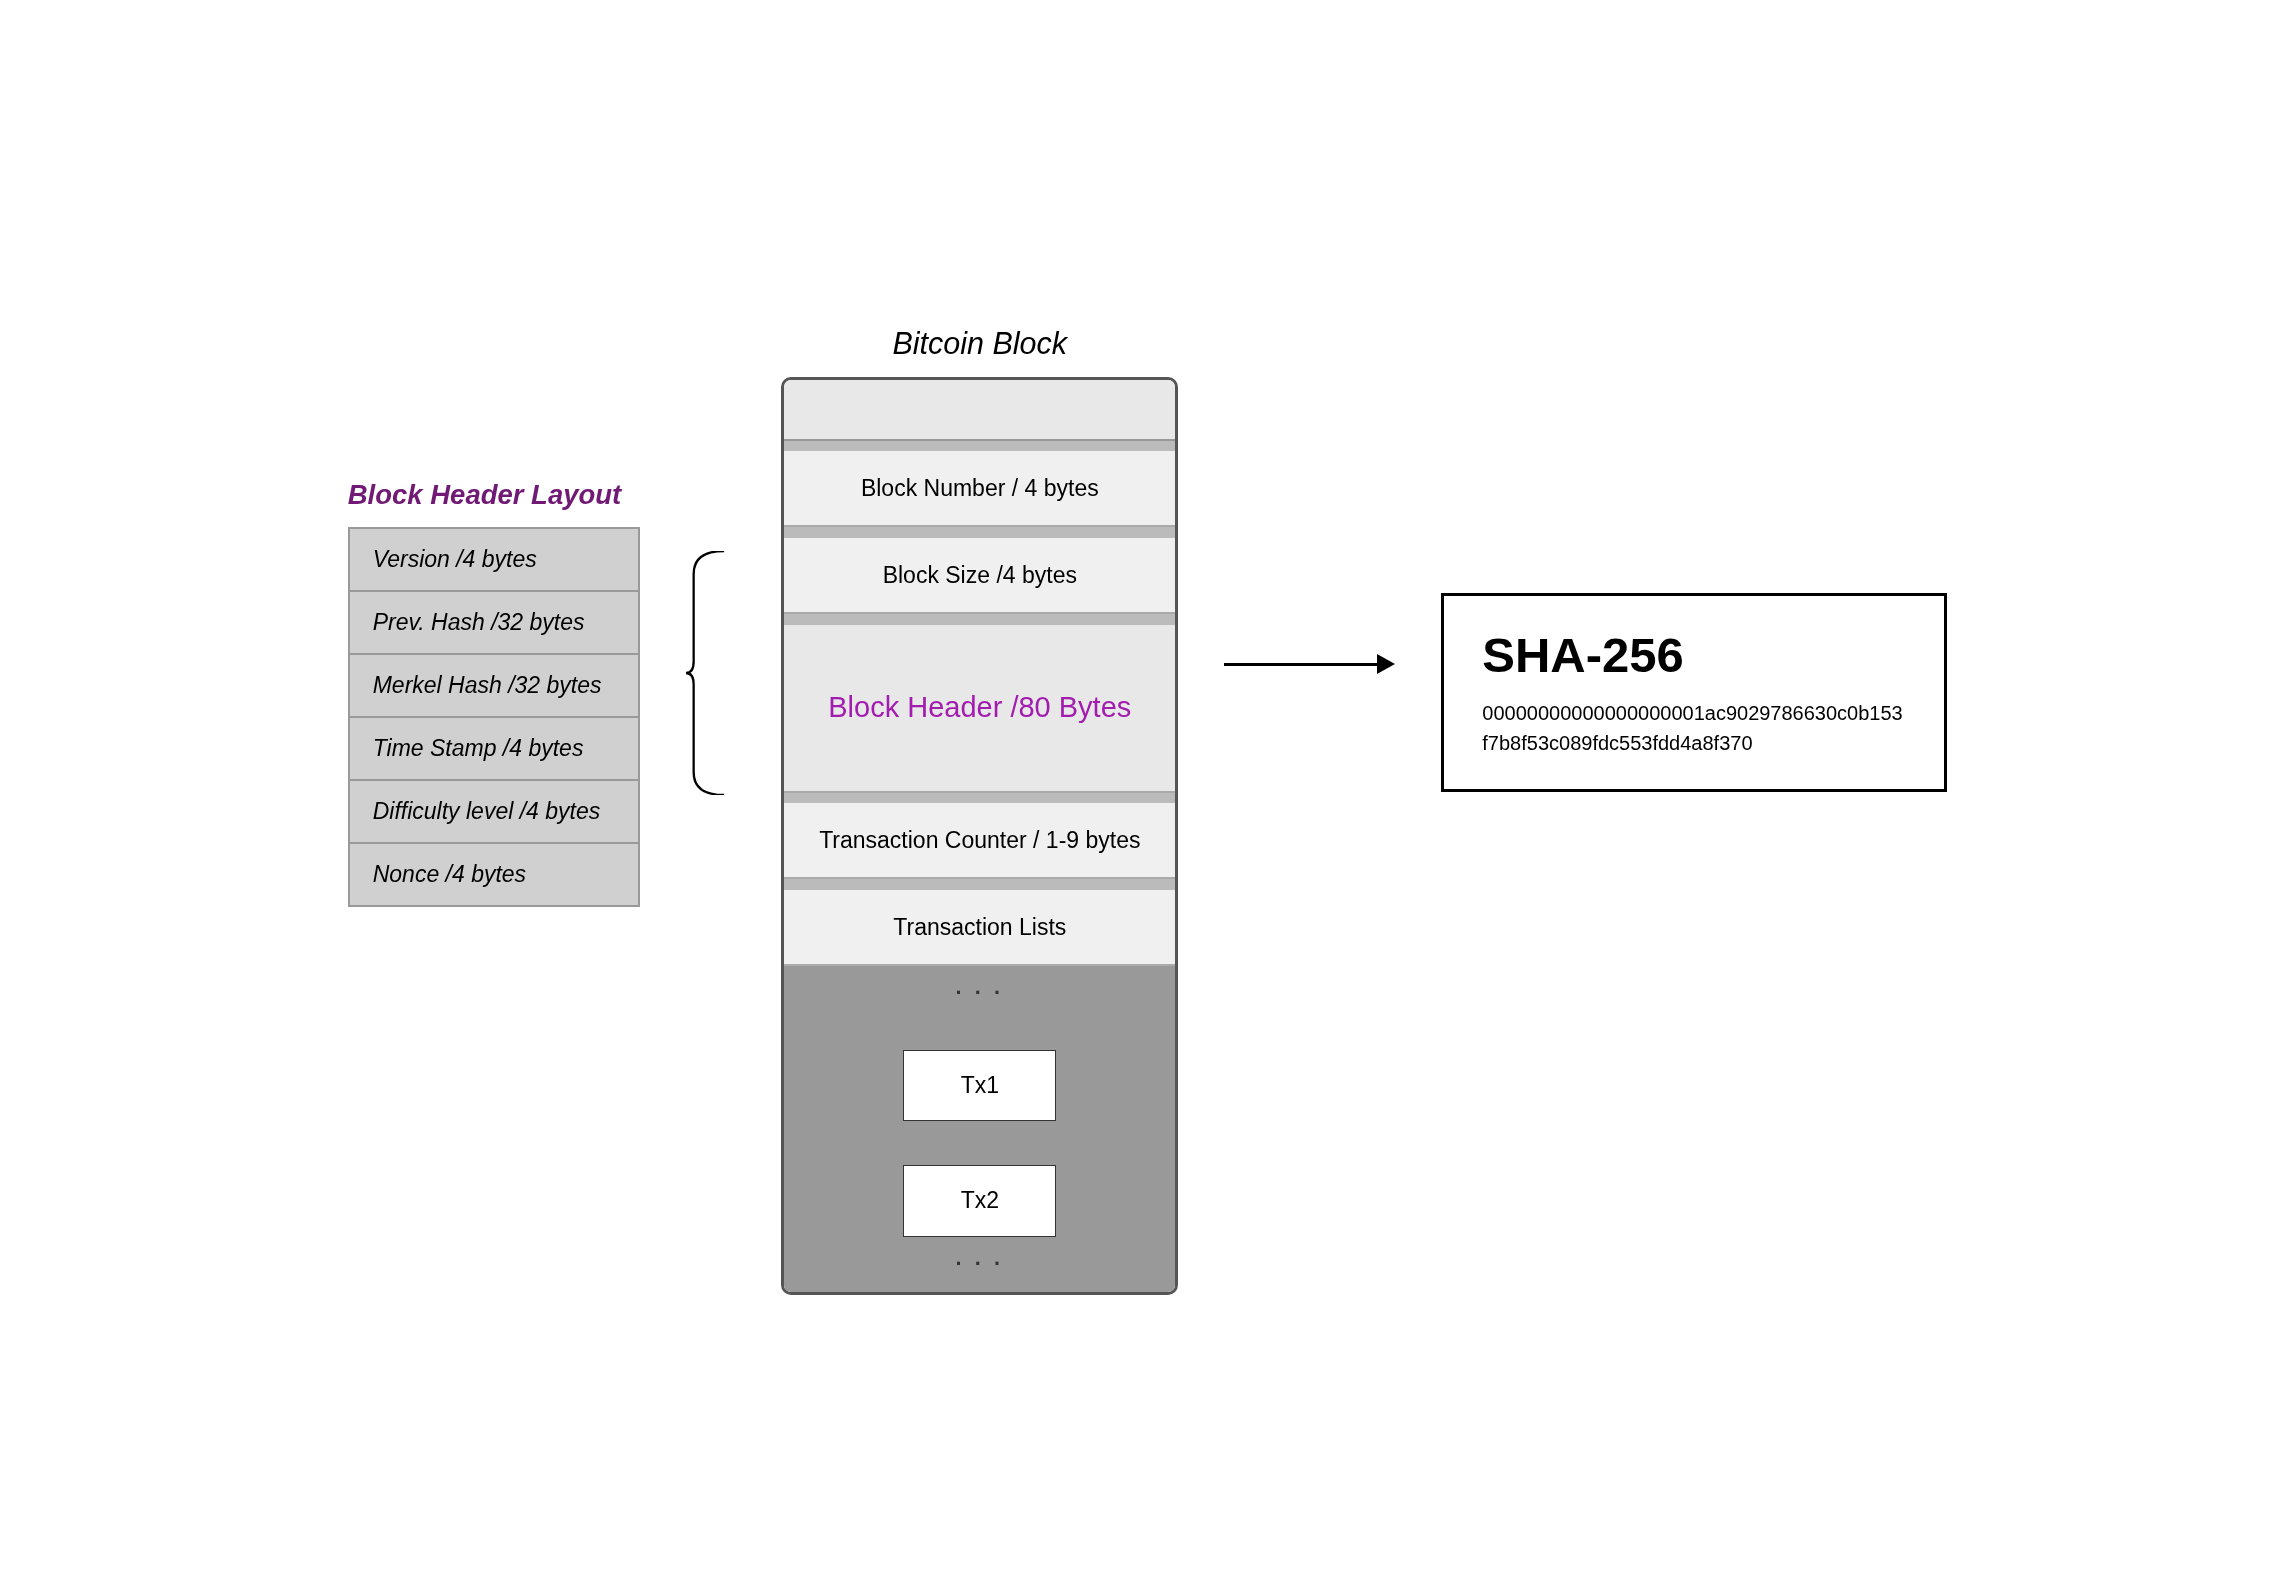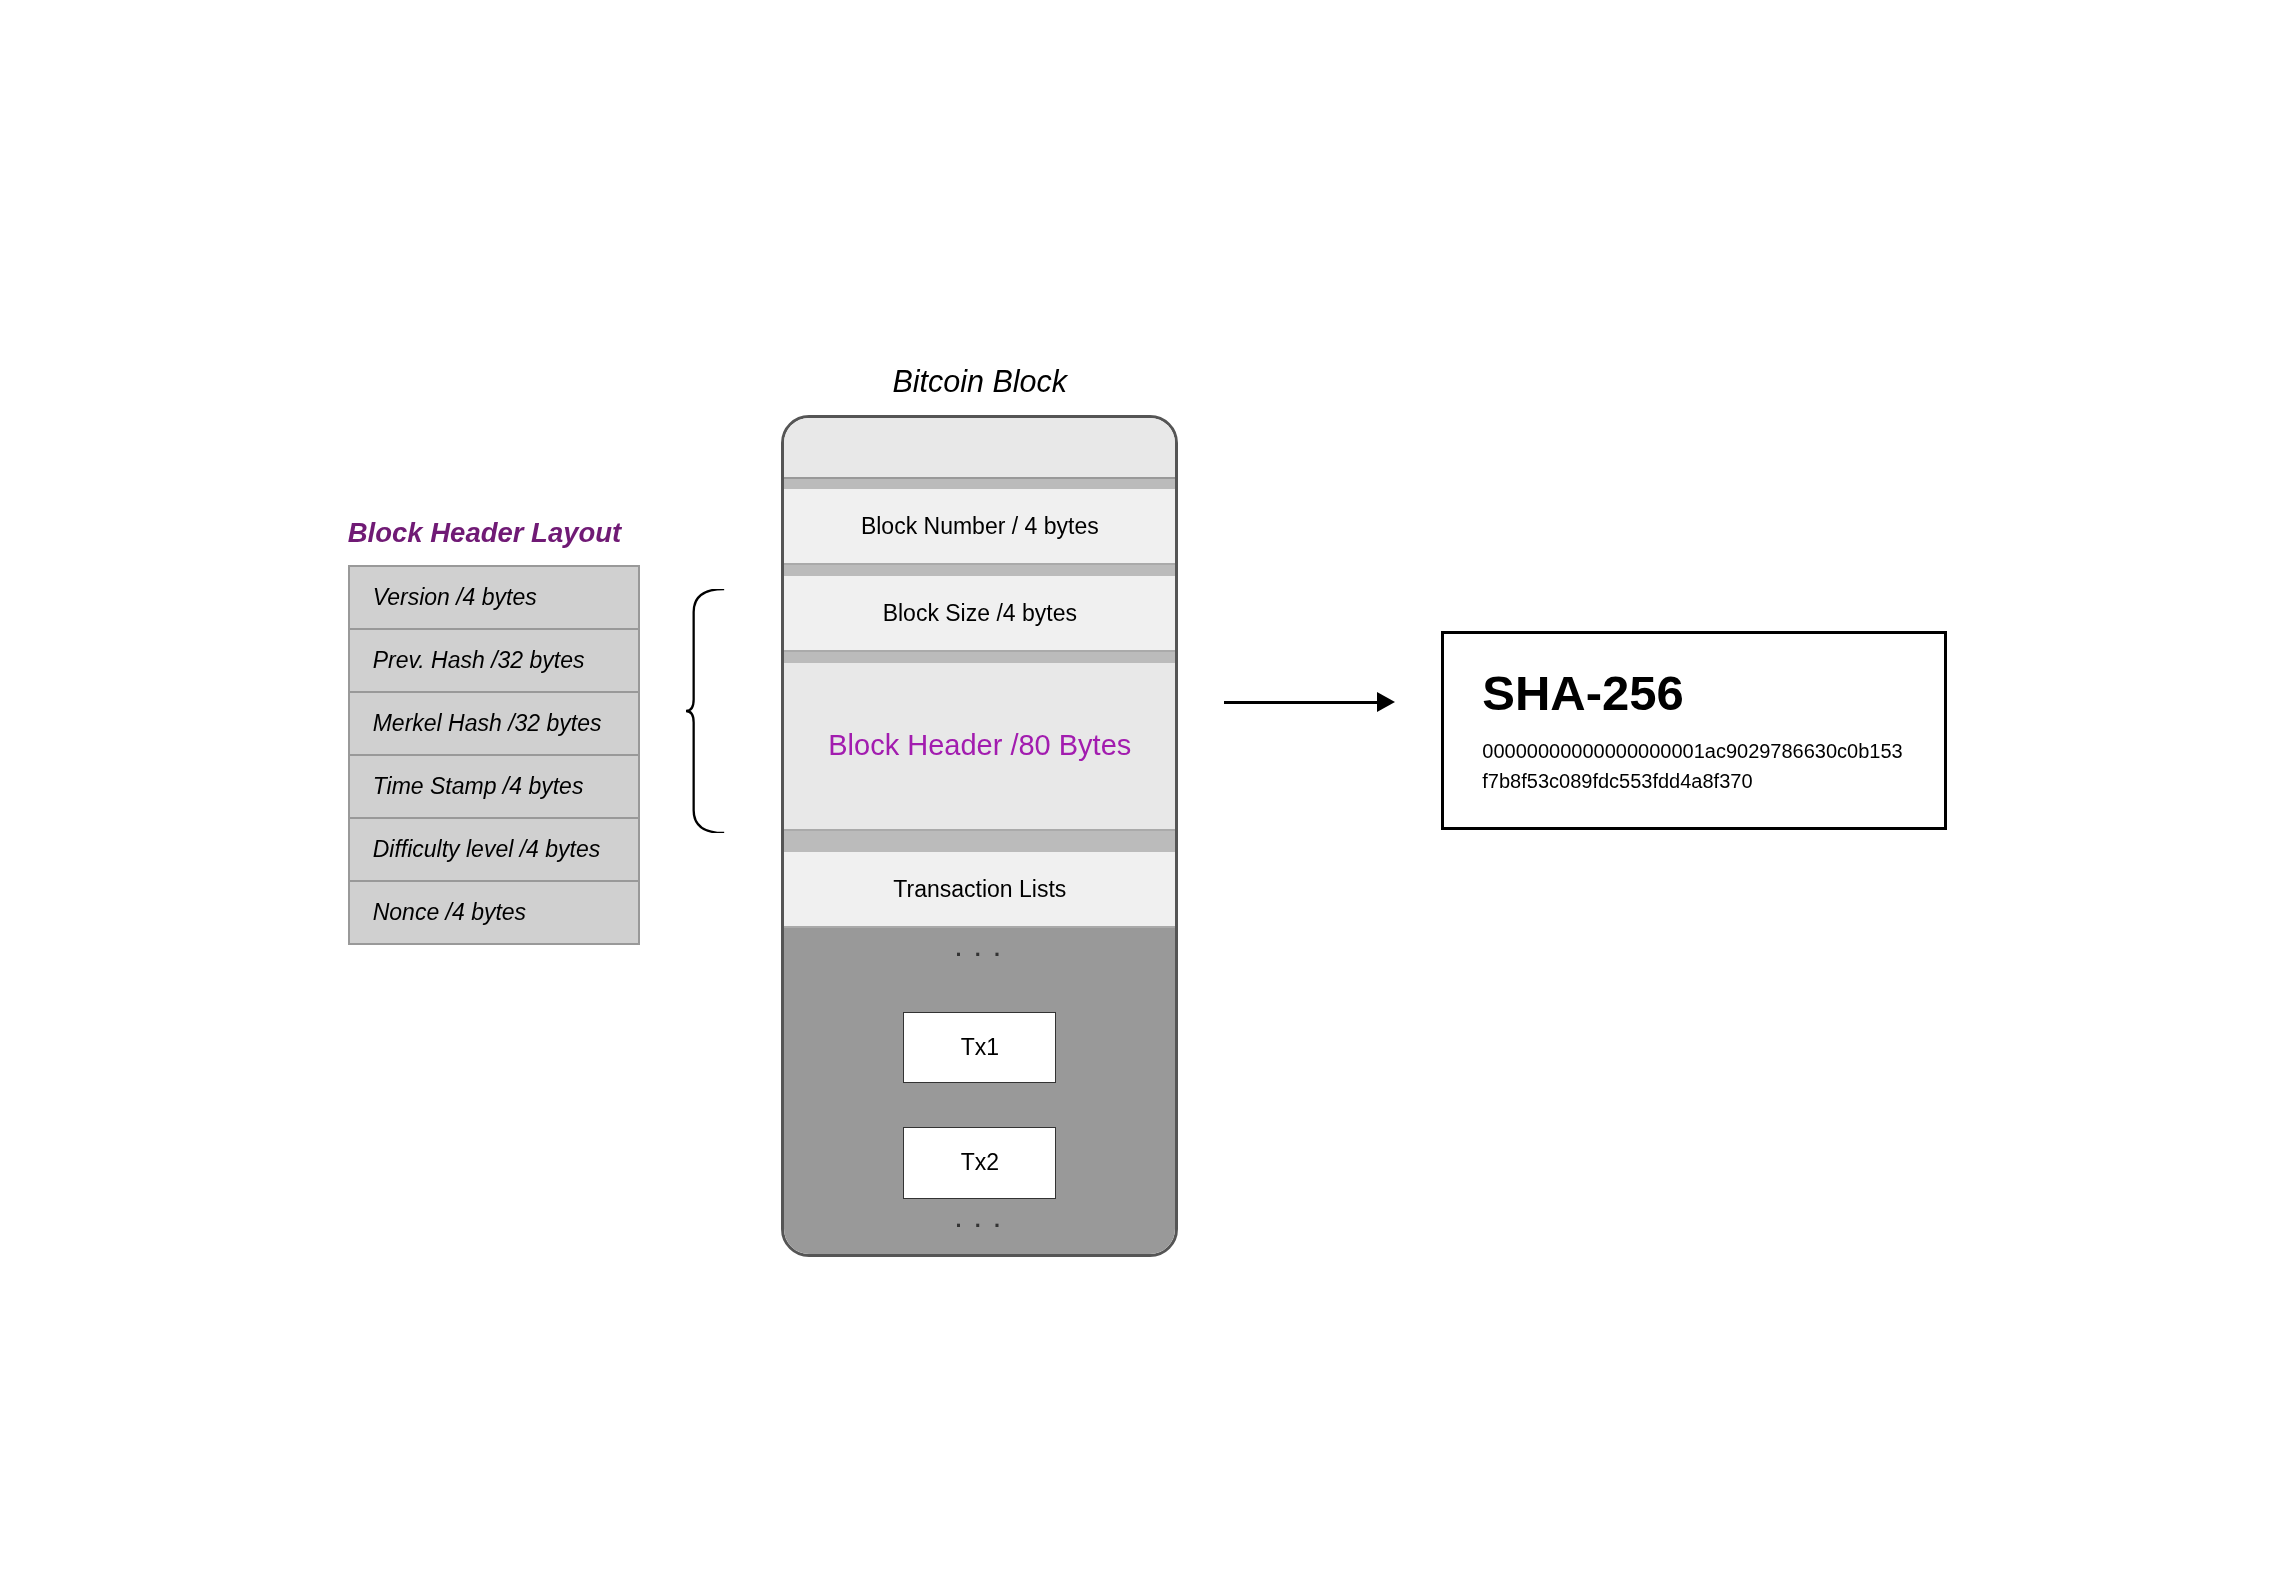--- a/index.html
+++ b/index.html
@@ -68,21 +68,21 @@
       font-size: 30.5px;
       font-weight: normal;
       font-style: italic;
       margin-bottom: 15.3px;
       color: #000;
     }
 
     .bitcoin-block {
       width: 397px;
       border: 3.1px solid #555;
-      border-radius: 28px;
+      border-radius: 10px;
       overflow: hidden;
       display: flex;
       flex-direction: column;
     }
 
     .block-top-cap {
       background: #e8e8e8;
       height: 61px;
       border-bottom: 2.3px solid #999;
     }
@@ -256,20 +256,21 @@
     <div class="bitcoin-block-title">Bitcoin Block</div>
     <div class="bitcoin-block">
       <div class="block-top-cap"></div>
       <div class="block-section-separator"></div>
       <div class="block-section">Block Number / 4 bytes</div>
       <div class="block-section-separator"></div>
       <div class="block-section">Block Size /4 bytes</div>
       <div class="block-section-separator"></div>
       <div class="block-section-header">Block Header /80 Bytes</div>
       <div class="block-section-separator"></div>
+      <div class="block-section-txcounter">Transaction Counter / 1-9 bytes</div>
       <div class="block-section-separator"></div>
       <div class="block-section-txlist">Transaction Lists</div>
       <div class="block-transactions-area">
         <div class="tx-dots-top">· · ·</div>
         <div class="tx-box">Tx1</div>
         <div class="tx-box">Tx2</div>
         <div class="tx-dots-bottom">· · ·</div>
       </div>
     </div>
   </div>

